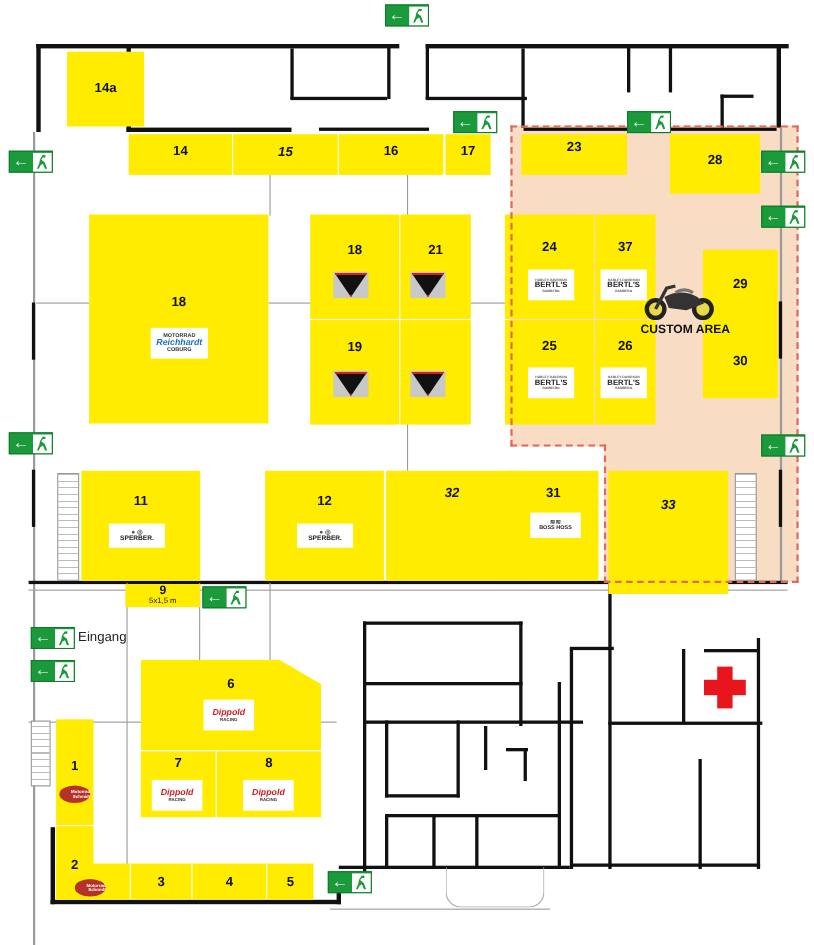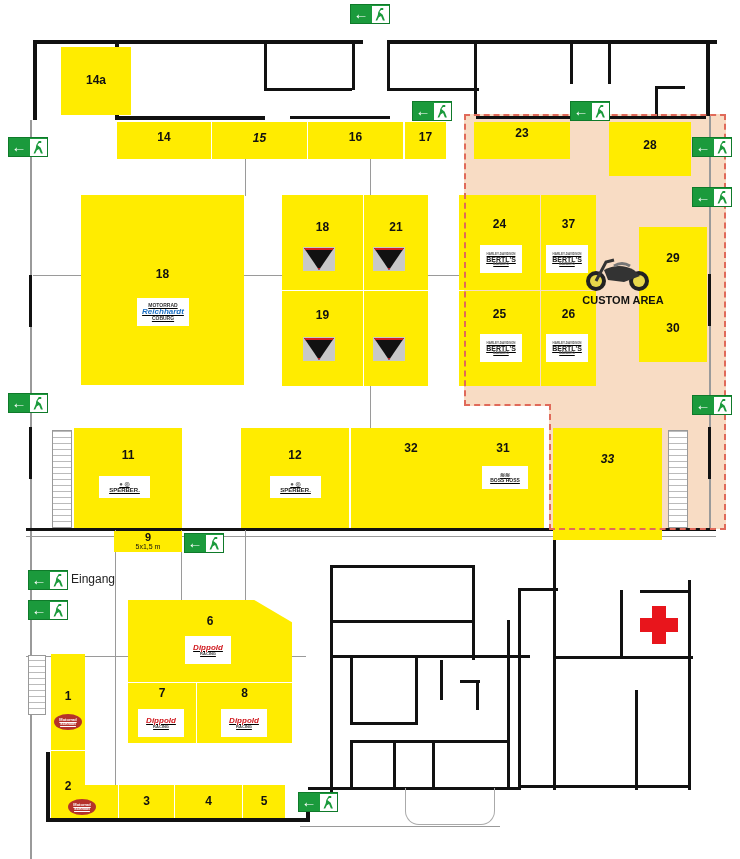--- a/index.html
+++ b/index.html
@@ -1,20 +1,20 @@
 <!DOCTYPE html>
 <html><head>
 <meta charset="utf-8">
 <style>
   html, body { margin: 0; padding: 0; background: #ffffff; }
   body { width: 740px; height: 859px; position: relative; overflow: hidden; font-family: "Liberation Sans", sans-serif; }
   .abs { position: absolute; box-sizing: border-box; }
   .booth { position: absolute; background: #ffec00; box-sizing: border-box; }
   .booth .num { position: absolute; left: 0; right: 0; text-align: center; font-weight: bold; font-size: 12px; color: #111; }
-  .logo { position: absolute; background: #fff; box-sizing: border-box; display: flex; align-items: center; justify-content: center; font-size: 7px; font-weight: bold; text-align: center; line-height: 1; text-decoration: underline; }
+  .logo { position: absolute; background: #fff; box-sizing: border-box; display: flex; align-items: center; justify-content: center; font-size: 7px; font-weight: bold; text-align: right; line-height: 1; }
   .wall { position: absolute; background: #111; }
   .thin { position: absolute; background: #9a9a9a; }
   .exit { position: absolute; width: 40px; height: 20px; background: #1b9a3c; border: 1px solid #0f7a2a; box-sizing: border-box; display: flex; align-items: center; }
   .exit .arrow { width: 20px; height: 18px; color: #fff; font-weight: bold; font-size: 15px; text-align: center; line-height: 18px; }
   .exit .man { width: 17px; height: 17px; background: #fff; margin-left: 1px; position: relative; }
   .exit .man::before { content: ""; position: absolute; left: 3px; top: 2px; width: 11px; height: 13px; background: #1b9a3c; clip-path: polygon(55% 0, 75% 0, 75% 20%, 55% 20%, 40% 35%, 70% 55%, 90% 100%, 72% 100%, 55% 65%, 35% 75%, 20% 100%, 5% 100%, 25% 60%, 30% 35%); }
   .custom { position: absolute; background: #f8dcc4; }
   .dashed { position: absolute; border: 2px dashed #e06a5a; box-sizing: border-box; }
   .label { position: absolute; font-size: 12px; color: #222; }
   .cross-v { position: absolute; background: #e8151c; }
@@ -218,21 +218,21 @@
       <span style="font-size:6px;color:#222;">SPERBER.</span>
     </div>
 </div>
 <div class="booth" style="left:241px;top:428px;width:108px;height:100px;">
   <span class="num" style="top:20px;">12</span>
   <div class="logo" style="left:29px;top:48px;width:51px;height:22px;flex-direction:column;">
       <span style="font-size:6px;color:#555;">● ◎</span>
       <span style="font-size:6px;color:#222;">SPERBER.</span>
     </div>
 </div>
-<div class="booth" style="left:351px;top:428px;width:120px;height:100px;">
+<div class="booth" style="left:351px;top:428px;width:120px;height:100px;font-style:italic;">
   <span class="num" style="top:13px;">32</span>
 </div>
 <div class="booth" style="left:462px;top:428px;width:82px;height:100px;">
   <span class="num" style="top:13px;">31</span>
   <div class="logo" style="left:20px;top:38px;width:46px;height:23px;flex-direction:column;">
       <span style="font-size:6px;color:#333;">≋≋</span>
       <span style="font-size:5px;color:#222;">BOSS HOSS</span>
     </div>
 </div>
 <div class="booth" style="left:553px;top:428px;width:109px;height:112px;font-style:italic;">

